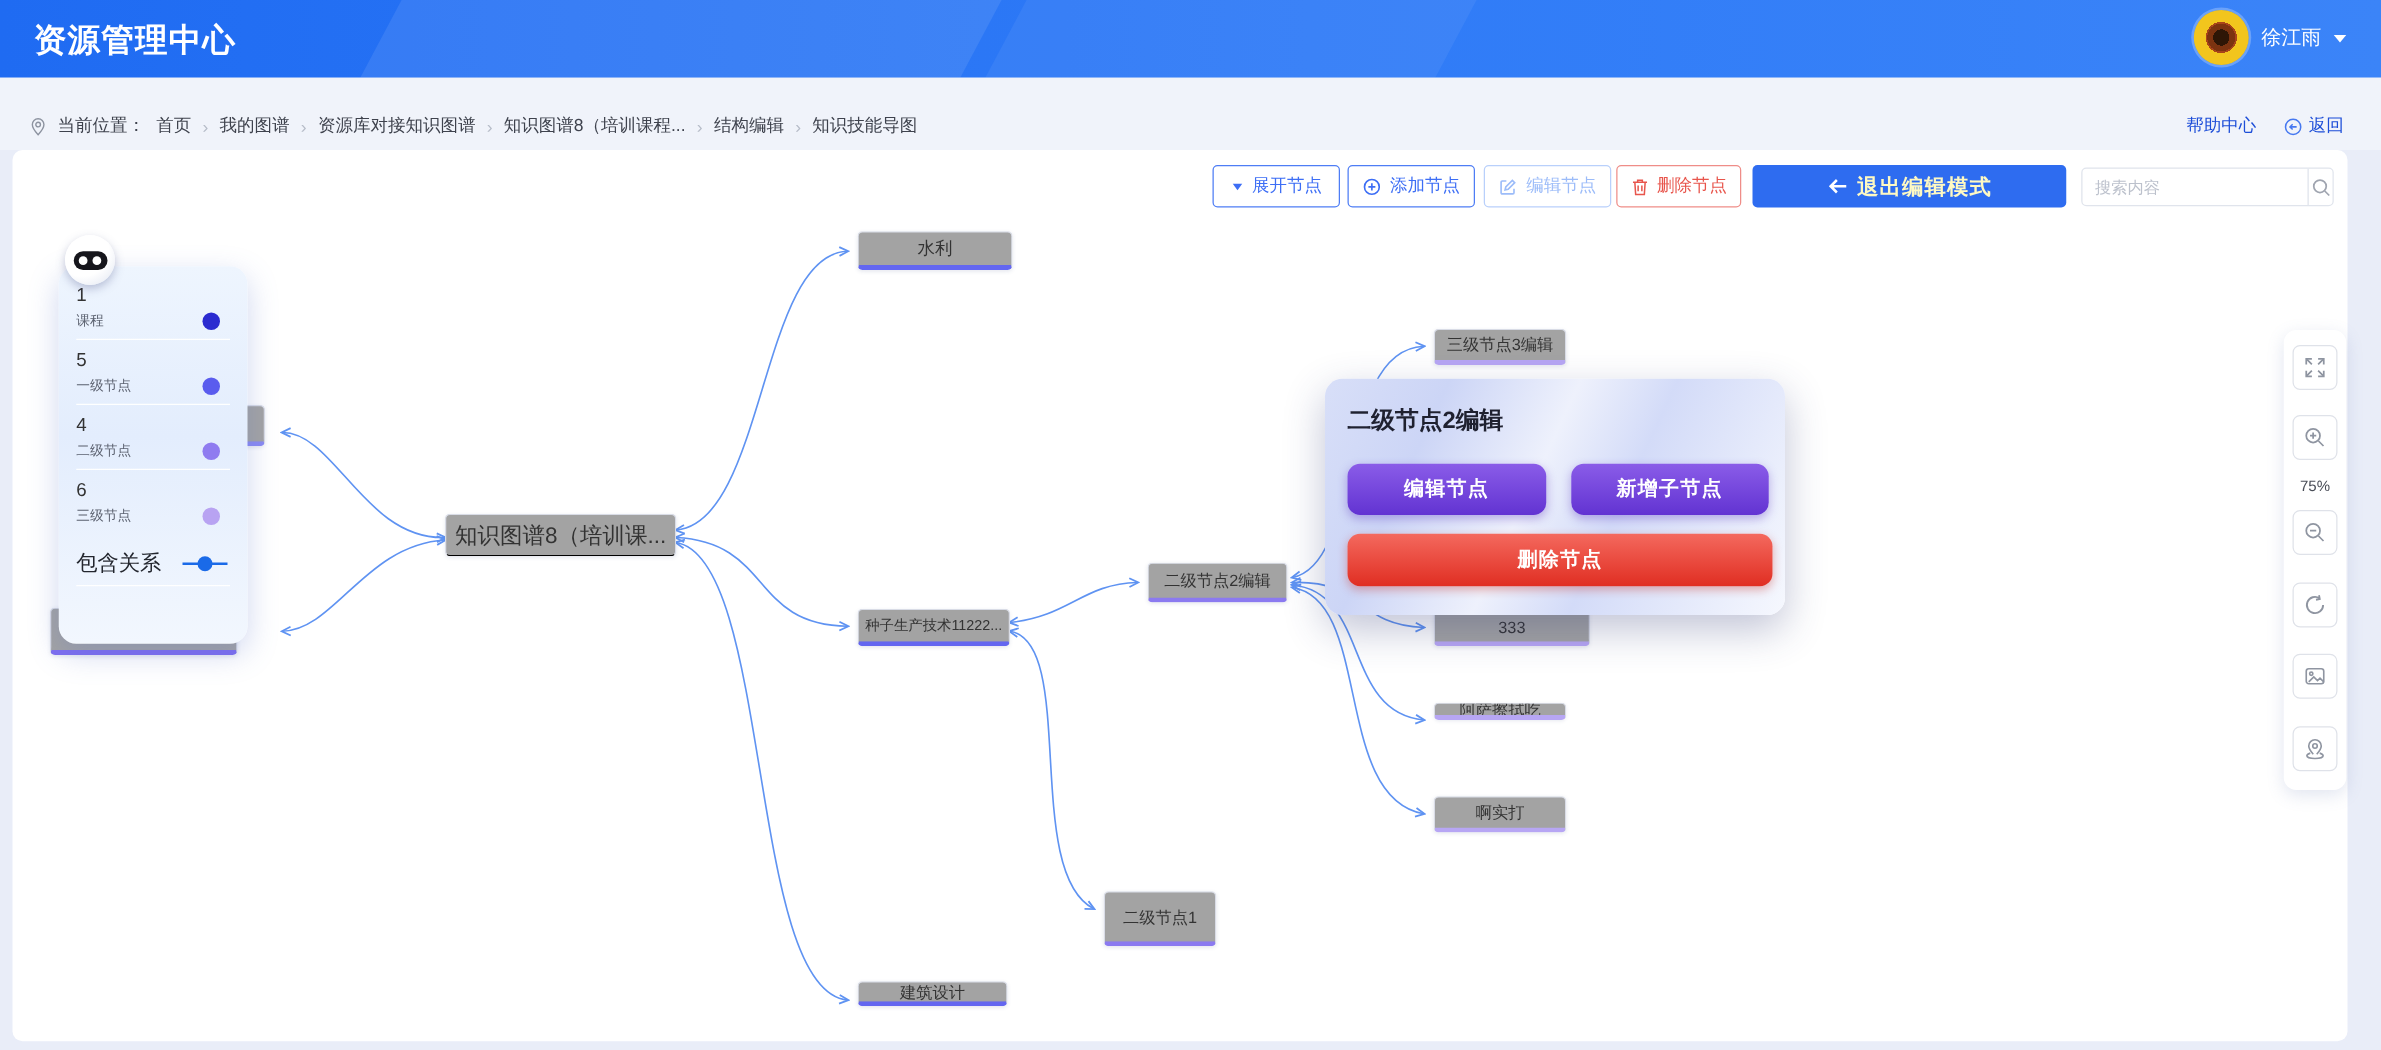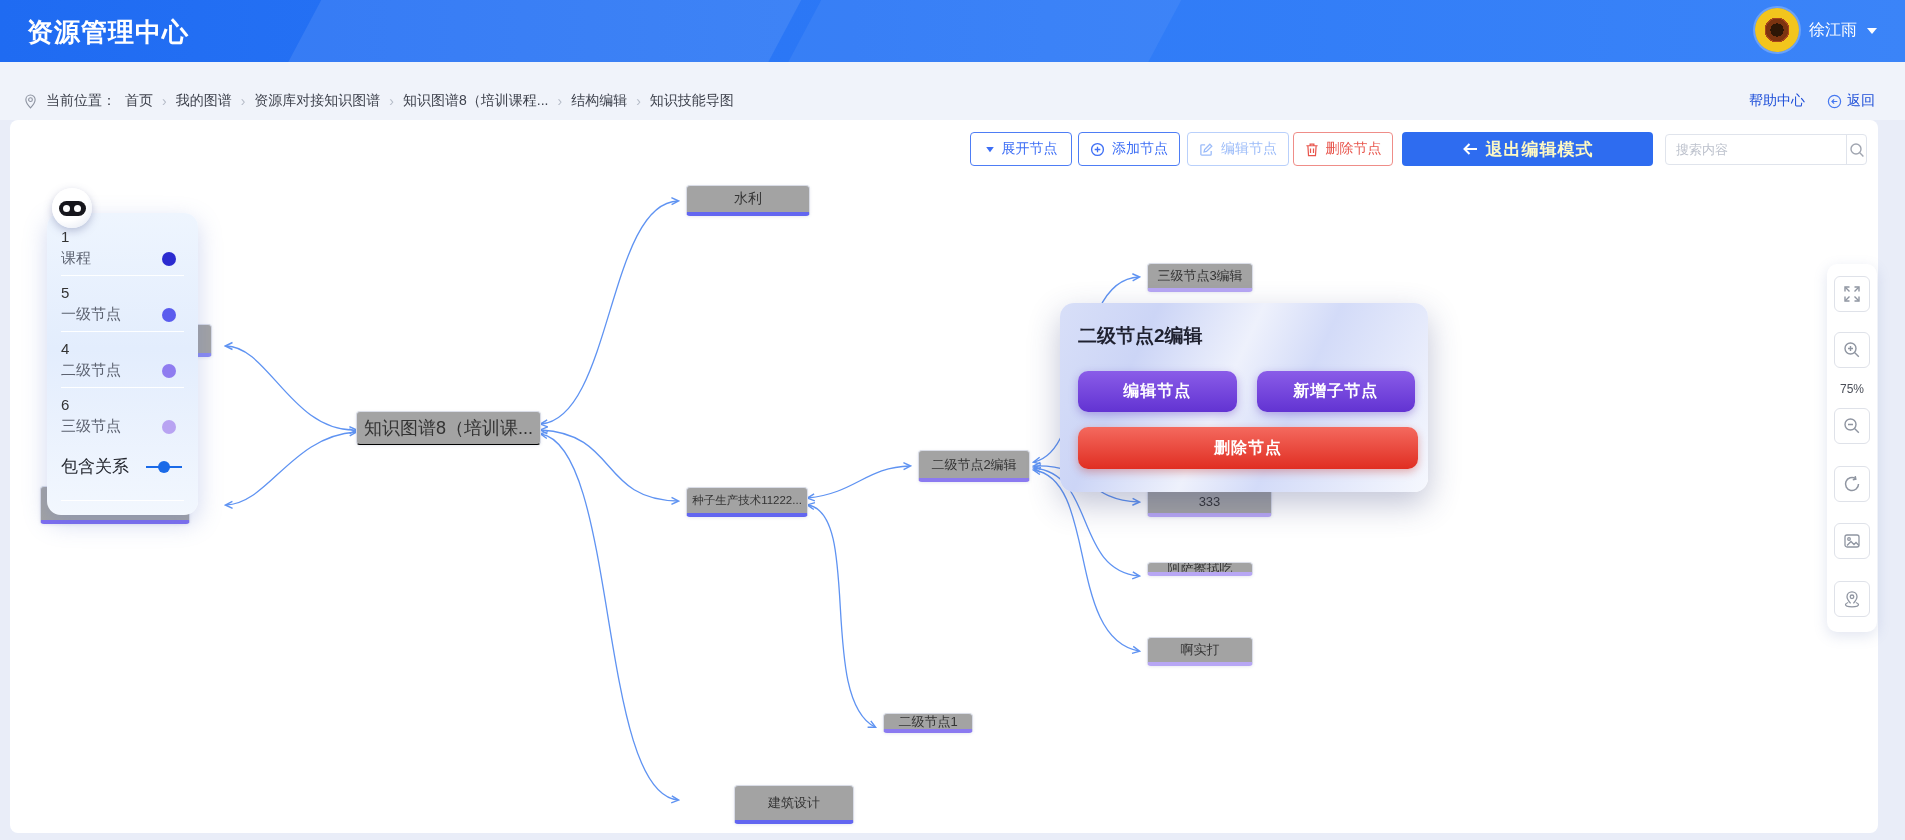--- a/index.html
+++ b/index.html
@@ -45,38 +45,38 @@
 
   
   .mm-node { position:absolute; background:#a3a3a3; border:1px solid #d9dce6; border-radius:4px; box-shadow:0 1px 3px rgba(70,90,140,.12); display:flex; align-items:center; justify-content:center; color:#333; white-space:nowrap; overflow:hidden; cursor:pointer; z-index:3; }
   .u-root { border-bottom:1px solid #000000; }
   .u-l1   { border-bottom:4px solid #6366f0; }
   .u-l2   { border-bottom:4px solid #8b7af0; }
   .u-l3   { border-bottom:4px solid #b7a6f4; }
   .n-root { left:356px; top:411px; width:185px; height:34px; font-size:18px; }
   .n-shuili { left:686px; top:185px; width:124px; height:31px; font-size:14px; }
   .n-zhongzi { left:686px; top:487px; width:122px; height:30px; font-size:11.5px; }
-  .n-jianzhu { left:686px; top:785px; width:120px; height:39px; font-size:13px;margin-left:48px; }
+  .n-jianzhu { left:686px; top:785px; width:120px; height:20px; font-size:13px; }
   .n-ej2 { left:918px; top:450px; width:112px; height:32px; font-size:13px; }
-  .n-ej1 { left:883px; top:713px; width:90px; height:20px; font-size:13px; }
+  .n-ej1 { left:883px; top:713px; width:90px; height:44px; font-size:13px; }
   .n-sj3 { left:1147px; top:263px; width:106px; height:29px; font-size:13px; }
   .n-333 { left:1147px; top:488px; width:125px; height:29px; font-size:13px; }
   .n-asa { left:1147px; top:562px; width:106px; height:14px; font-size:13px; }
   .n-ashd { left:1147px; top:637px; width:106px; height:29px; font-size:13px; }
   .n-hid1 { left:108px; top:324px; width:104px; height:33px; z-index:2; }
   .n-hid2 { left:40px; top:486px; width:150px; height:38px; z-index:2; }
 
   
   .legend { position:absolute; left:47px; top:213px; width:151px; height:302px; border-radius:14px; background:linear-gradient(180deg,#eef5fe 0%,#e3edfd 45%,#f2f7fe 100%); box-shadow:0 8px 24px rgba(90,115,200,.28); z-index:4; padding:14px 14px 10px 14px; }
   .lg-row { border-bottom:1px solid rgba(255,255,255,.95); padding-bottom:7px; margin-bottom:7px; }
   .lg-count { font-size:15px; color:#333; line-height:19px; }
   .lg-line { display:flex; align-items:center; justify-content:space-between; margin-top:3px; }
-  .lg-label { font-size:15px; color:#5c6270; }
+  .lg-label { font-size:11px; color:#5c6270; }
   .lg-dot { width:14px; height:14px; border-radius:50%; margin-right:8px; }
-  .lg-rel { display:flex; align-items:center; justify-content:space-between; margin-top:12px; border-bottom:1px solid rgba(255,255,255,.95); padding-bottom:22px; }
+  .lg-rel { display:flex; align-items:center; justify-content:space-between; margin-top:12px; border-bottom:1px solid rgba(255,255,255,.95); padding-bottom:6px; }
   .lg-rel-label { font-size:17px; color:#23262e; }
   .lg-rel-glyph { position:relative; width:36px; height:12px; margin-right:2px; }
   .lg-rel-glyph .ln { position:absolute; left:0; top:5px; width:36px; height:2px; background:#1a6ae8; }
   .lg-rel-glyph .dt { position:absolute; left:12px; top:0; width:12px; height:12px; border-radius:50%; background:#1a6ae8; }
   .robot { position:absolute; left:52px; top:188px; width:40px; height:40px; border-radius:50%; background:radial-gradient(circle at 35% 30%,#ffffff 0 55%,#dfe4f0 100%); box-shadow:0 3px 8px rgba(80,90,140,.35); z-index:5; display:flex; align-items:center; justify-content:center; cursor:pointer; }
   .robot .visor { width:27px; height:15px; border-radius:8px; background:#16161c; display:flex; align-items:center; justify-content:center; gap:4px; }
   .robot .eye { width:7px; height:7px; border-radius:50%; background:#fff; }
 
   
   .popup { position:absolute; left:1060px; top:303px; width:368px; height:189px; border-radius:14px; z-index:6; background:linear-gradient(115deg,#d8dff8 0%,#ccd5f6 22%,#eef1fc 45%,#d3dbf8 62%,#f6f8fe 100%); box-shadow:0 12px 32px rgba(50,60,120,.30); padding:20px 13px 0 18px; }

